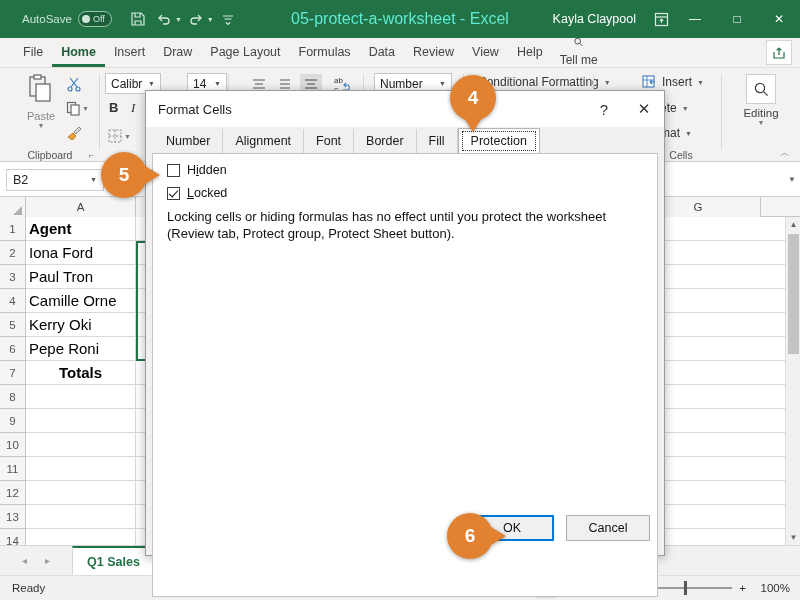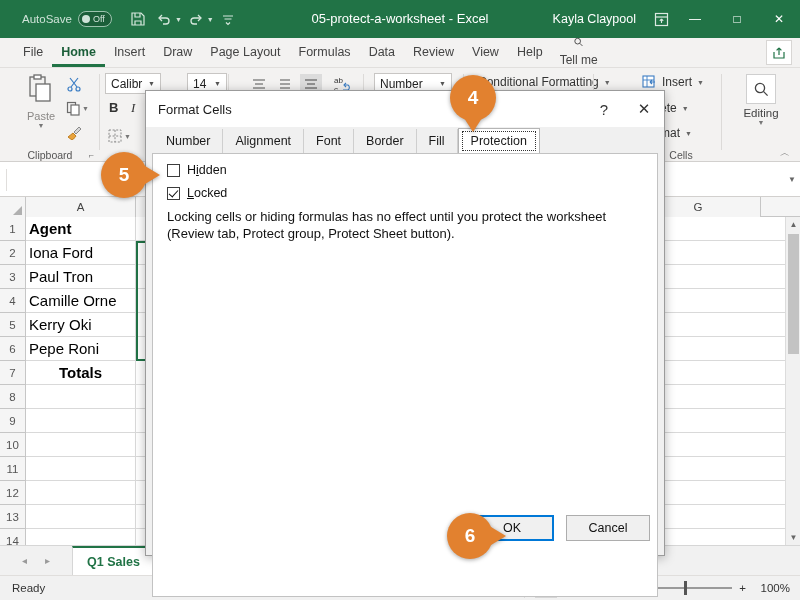--- a/index.html
+++ b/index.html
@@ -28,21 +28,21 @@
   .autosave-state { font-size:9px; color:#cfe3d8; line-height:1; }
   .qat { display:flex; align-items:center; gap:2px; margin-left:14px; }
   .qat-btn {
     width:24px; height:24px; display:flex; align-items:center; justify-content:center;
     color:#d6e8dd;
   }
   .qat-btn svg { display:block; }
   .caret-tiny { font-size:7px; color:#cfe3d8; margin-left:-3px; }
   .title-text {
     position:absolute; left:0; right:0; top:0; height:38px; line-height:38px;
-    text-align:center; font-size:13px; color:#ffffff; pointer-events:none;
+    text-align:center; font-size:16px; color:#5eead4; pointer-events:none;
   }
   .title-right { margin-left:auto; display:flex; align-items:center; }
   .user-name { font-size:12.5px; color:#fff; margin-right:12px; white-space:nowrap; }
   .tb-icon {
     width:26px; height:26px; display:flex; align-items:center; justify-content:center;
     color:#dce9e2;
   }
   .win-btn {
     width:42px; height:38px; display:flex; align-items:center; justify-content:center;
     color:#fff;
@@ -517,20 +517,24 @@
             </svg>
         </span>
         <div style="font-size:11.5px; margin-top:3px;">Editing</div>
         <div style="font-size:7px;color:#777;">▼</div>
       </div>
       <span class="ribbon-collapse">︿</span>
     </div>
   </div>
 
   <div class="formulabar">
+    <div class="namebox">
+      <span>B2</span>
+      <span class="ca">▼</span>
+    </div>
     <span class="fx-sep"></span>
     <input class="formula-input" type="text" value="" style="">
     <span style="width:16px;height:20px;display:flex;align-items:center;justify-content:center;font-size:8px;color:#666;">▼</span>
   </div>
 
   <div class="gridwrap">
     <div class="colhead">
       <div class="corner">
         <span class="corner-tri"></span>
       </div>

